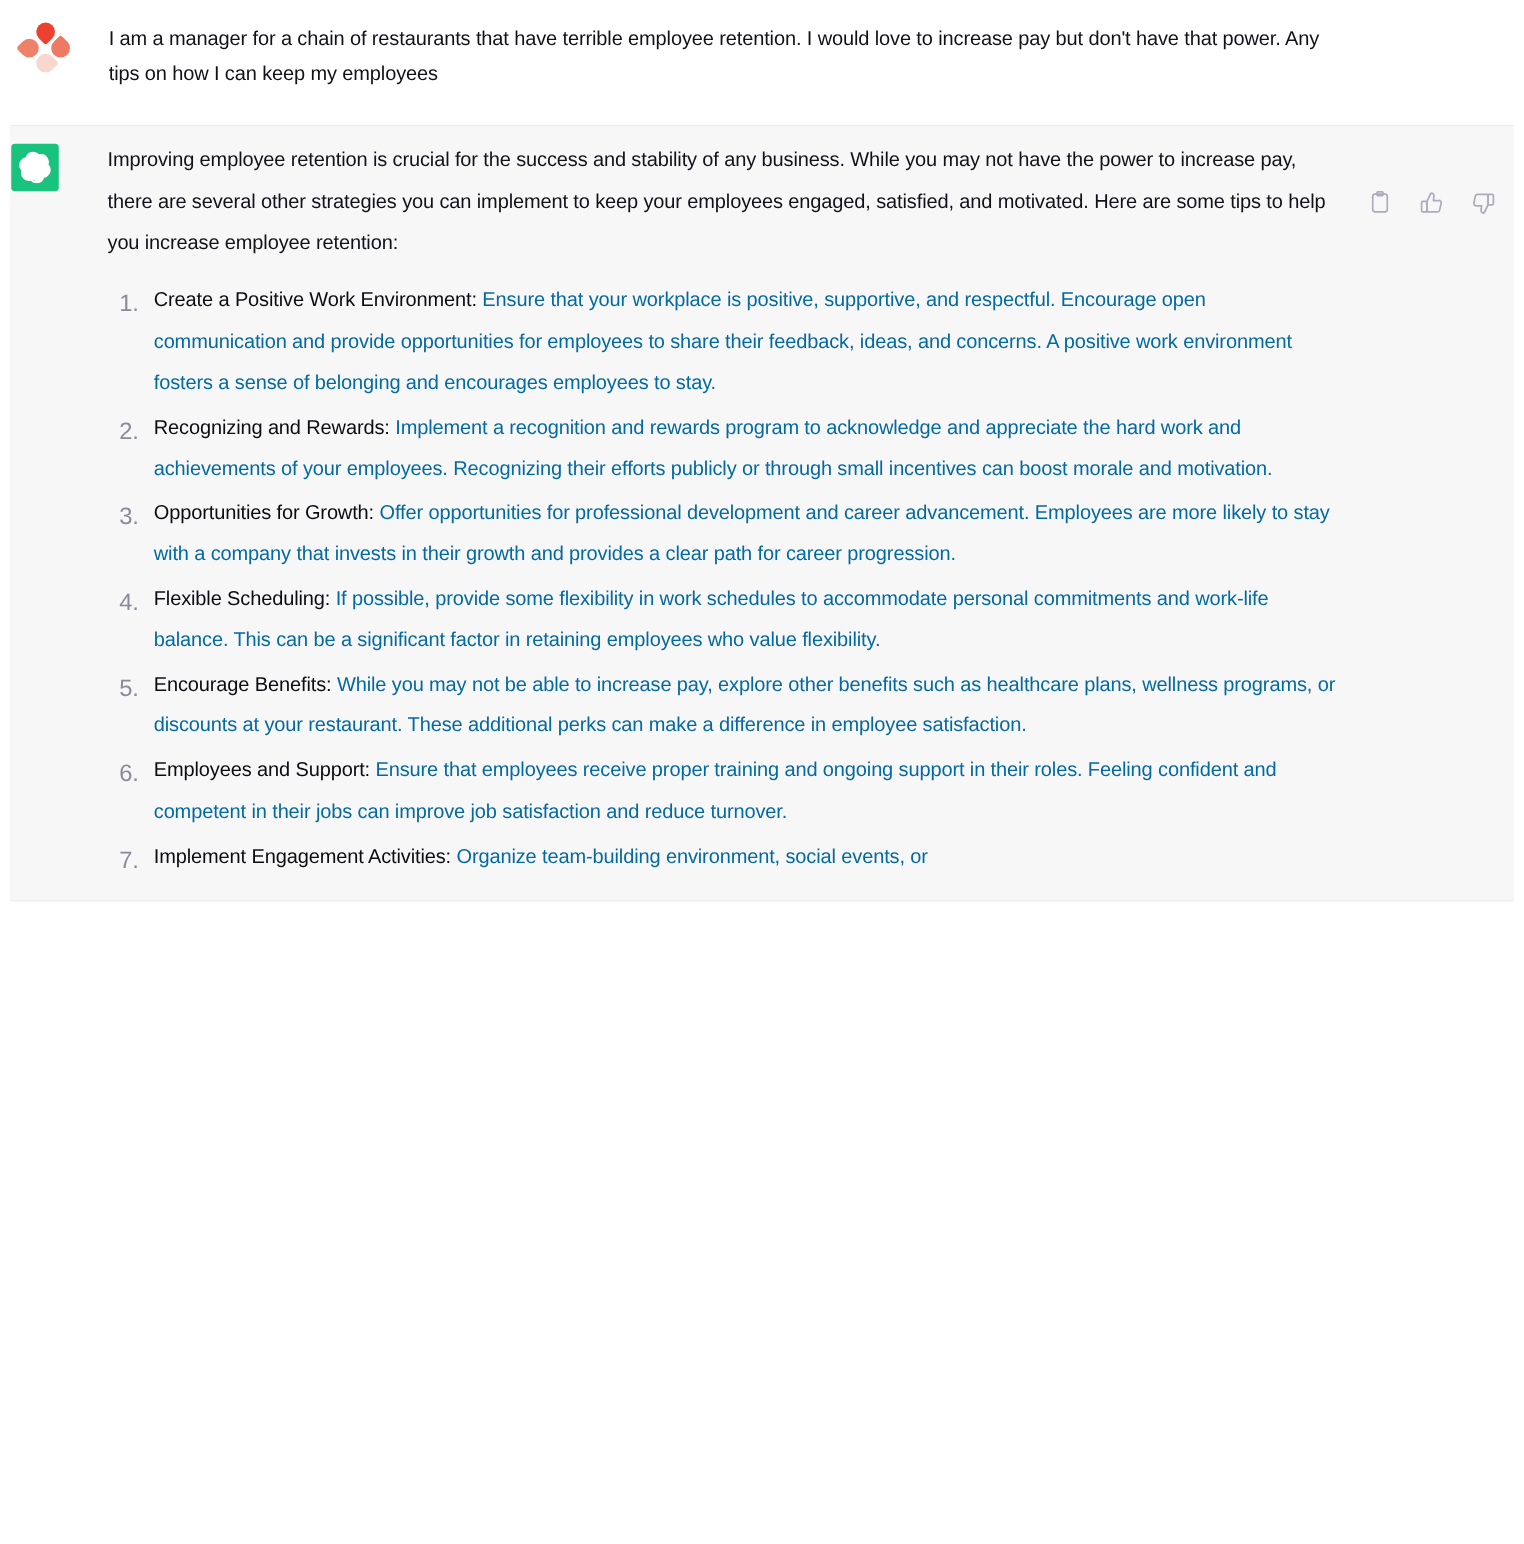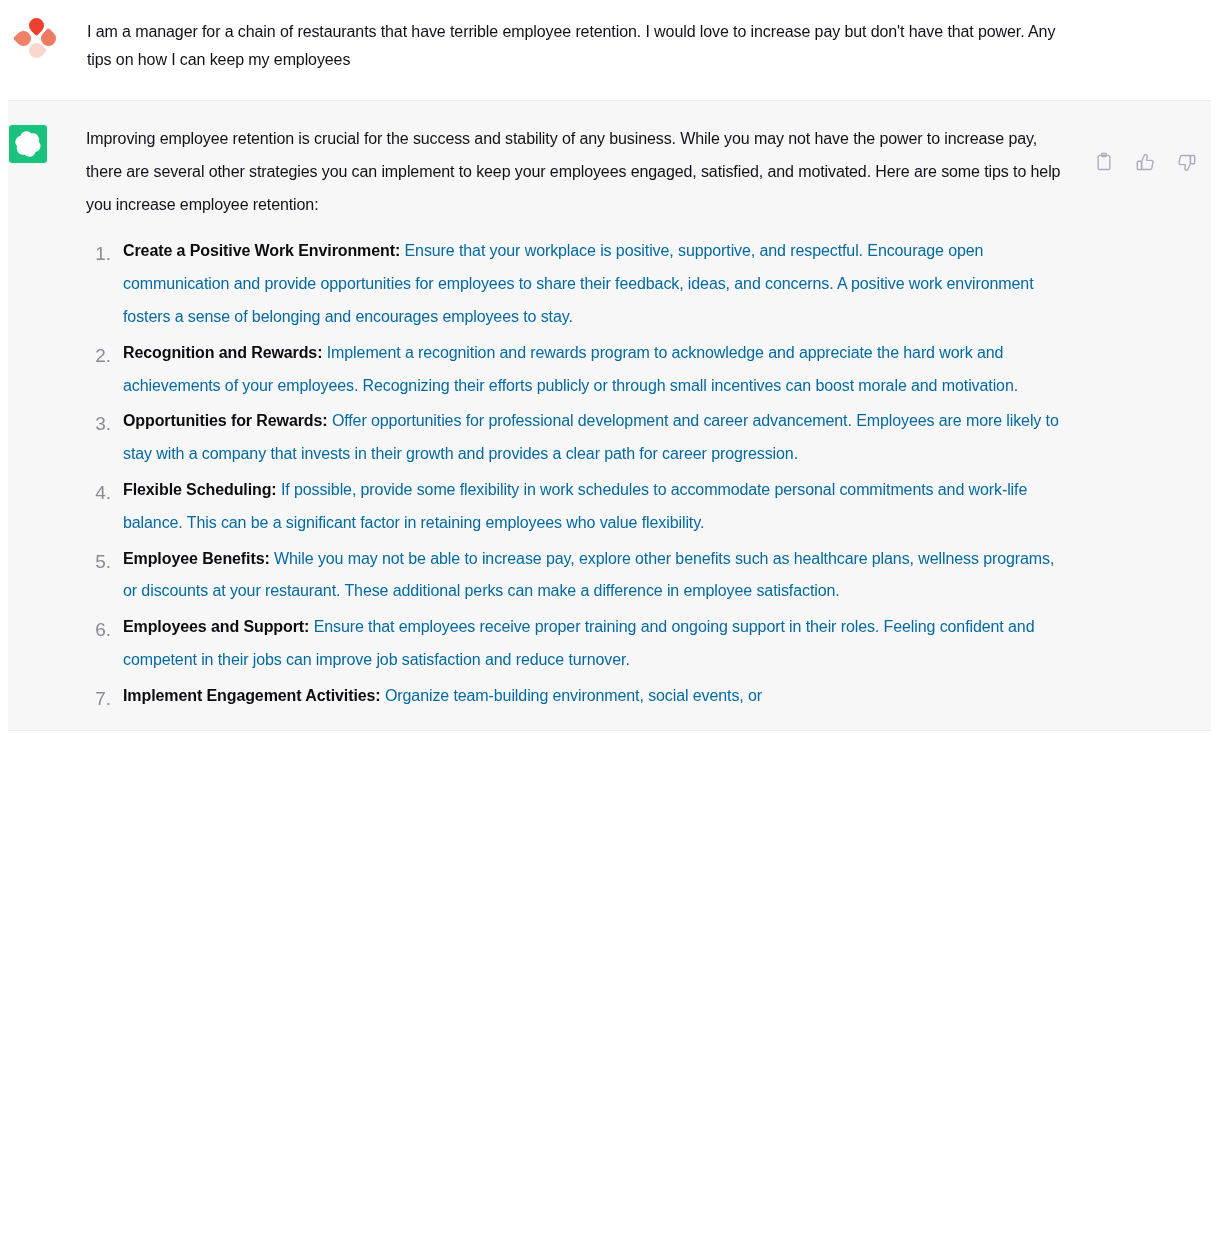--- a/index.html
+++ b/index.html
@@ -30,21 +30,21 @@
     box-sizing: border-box;
   }
   .msg.user {
     background: #ffffff;
     padding: 18px 0 26px 0;
   }
   .msg.assistant {
     background: #f7f7f8;
     border-top: 1px solid #ececf1;
     border-bottom: 1px solid #ececf1;
-    padding: 22px 0 14px 0;
+    padding: 12px 0 14px 0;
     margin: 0 8px;
     width: calc(100% - 16px);
   }
 
   .msg-inner {
     position: relative;
     display: flex;
     align-items: flex-start;
     padding-left: 9px;
     padding-right: 14px;
@@ -143,21 +143,21 @@
     position: absolute;
     left: 0;
     top: 0;
     width: 25px;
     text-align: right;
     color: #8a8a99;
     font-size: 19px;
     line-height: 2.05;
   }
   .tip-title {
-    font-weight: 700;
+    font-weight: 400;
     color: #0b0b12;
   }
   .tip-text {
     font-weight: 400;
     color: #0369a1;
   }
 
   
   .actions {
     position: absolute;
@@ -247,30 +247,30 @@
       </div>
 
       <div class="msg-body">
         <p class="para">Improving employee retention is crucial for the success and stability of any business. While you may not have the power to increase pay, there are several other strategies you can implement to keep your employees engaged, satisfied, and motivated. Here are some tips to help you increase employee retention:</p>
 
         <ol class="tips">
           <li>
             <span class="tip-title">Create a Positive Work Environment:</span><span class="tip-text"> Ensure that your workplace is positive, supportive, and respectful. Encourage open communication and provide opportunities for employees to share their feedback, ideas, and concerns. A positive work environment fosters a sense of belonging and encourages employees to stay.</span>
           </li>
           <li>
-            <span class="tip-title">Recognition and Rewards:</span><span class="tip-text"> Implement a recognition and rewards program to acknowledge and appreciate the hard work and achievements of your employees. Recognizing their efforts publicly or through small incentives can boost morale and motivation.</span>
-          </li>
-          <li>
-            <span class="tip-title">Opportunities for Rewards:</span><span class="tip-text"> Offer opportunities for professional development and career advancement. Employees are more likely to stay with a company that invests in their growth and provides a clear path for career progression.</span>
+            <span class="tip-title">Recognizing and Rewards:</span><span class="tip-text"> Implement a recognition and rewards program to acknowledge and appreciate the hard work and achievements of your employees. Recognizing their efforts publicly or through small incentives can boost morale and motivation.</span>
+          </li>
+          <li>
+            <span class="tip-title">Opportunities for Growth:</span><span class="tip-text"> Offer opportunities for professional development and career advancement. Employees are more likely to stay with a company that invests in their growth and provides a clear path for career progression.</span>
           </li>
           <li>
             <span class="tip-title">Flexible Scheduling:</span><span class="tip-text"> If possible, provide some flexibility in work schedules to accommodate personal commitments and work-life balance. This can be a significant factor in retaining employees who value flexibility.</span>
           </li>
           <li>
-            <span class="tip-title">Employee Benefits:</span><span class="tip-text"> While you may not be able to increase pay, explore other benefits such as healthcare plans, wellness programs, or discounts at your restaurant. These additional perks can make a difference in employee satisfaction.</span>
+            <span class="tip-title">Encourage Benefits:</span><span class="tip-text"> While you may not be able to increase pay, explore other benefits such as healthcare plans, wellness programs, or discounts at your restaurant. These additional perks can make a difference in employee satisfaction.</span>
           </li>
           <li>
             <span class="tip-title">Employees and Support:</span><span class="tip-text"> Ensure that employees receive proper training and ongoing support in their roles. Feeling confident and competent in their jobs can improve job satisfaction and reduce turnover.</span>
           </li>
           <li>
             <span class="tip-title">Implement Engagement Activities:</span><span class="tip-text"> Organize team-building environment, social events, or</span>
           </li>
         </ol>
       </div>
     </div>

